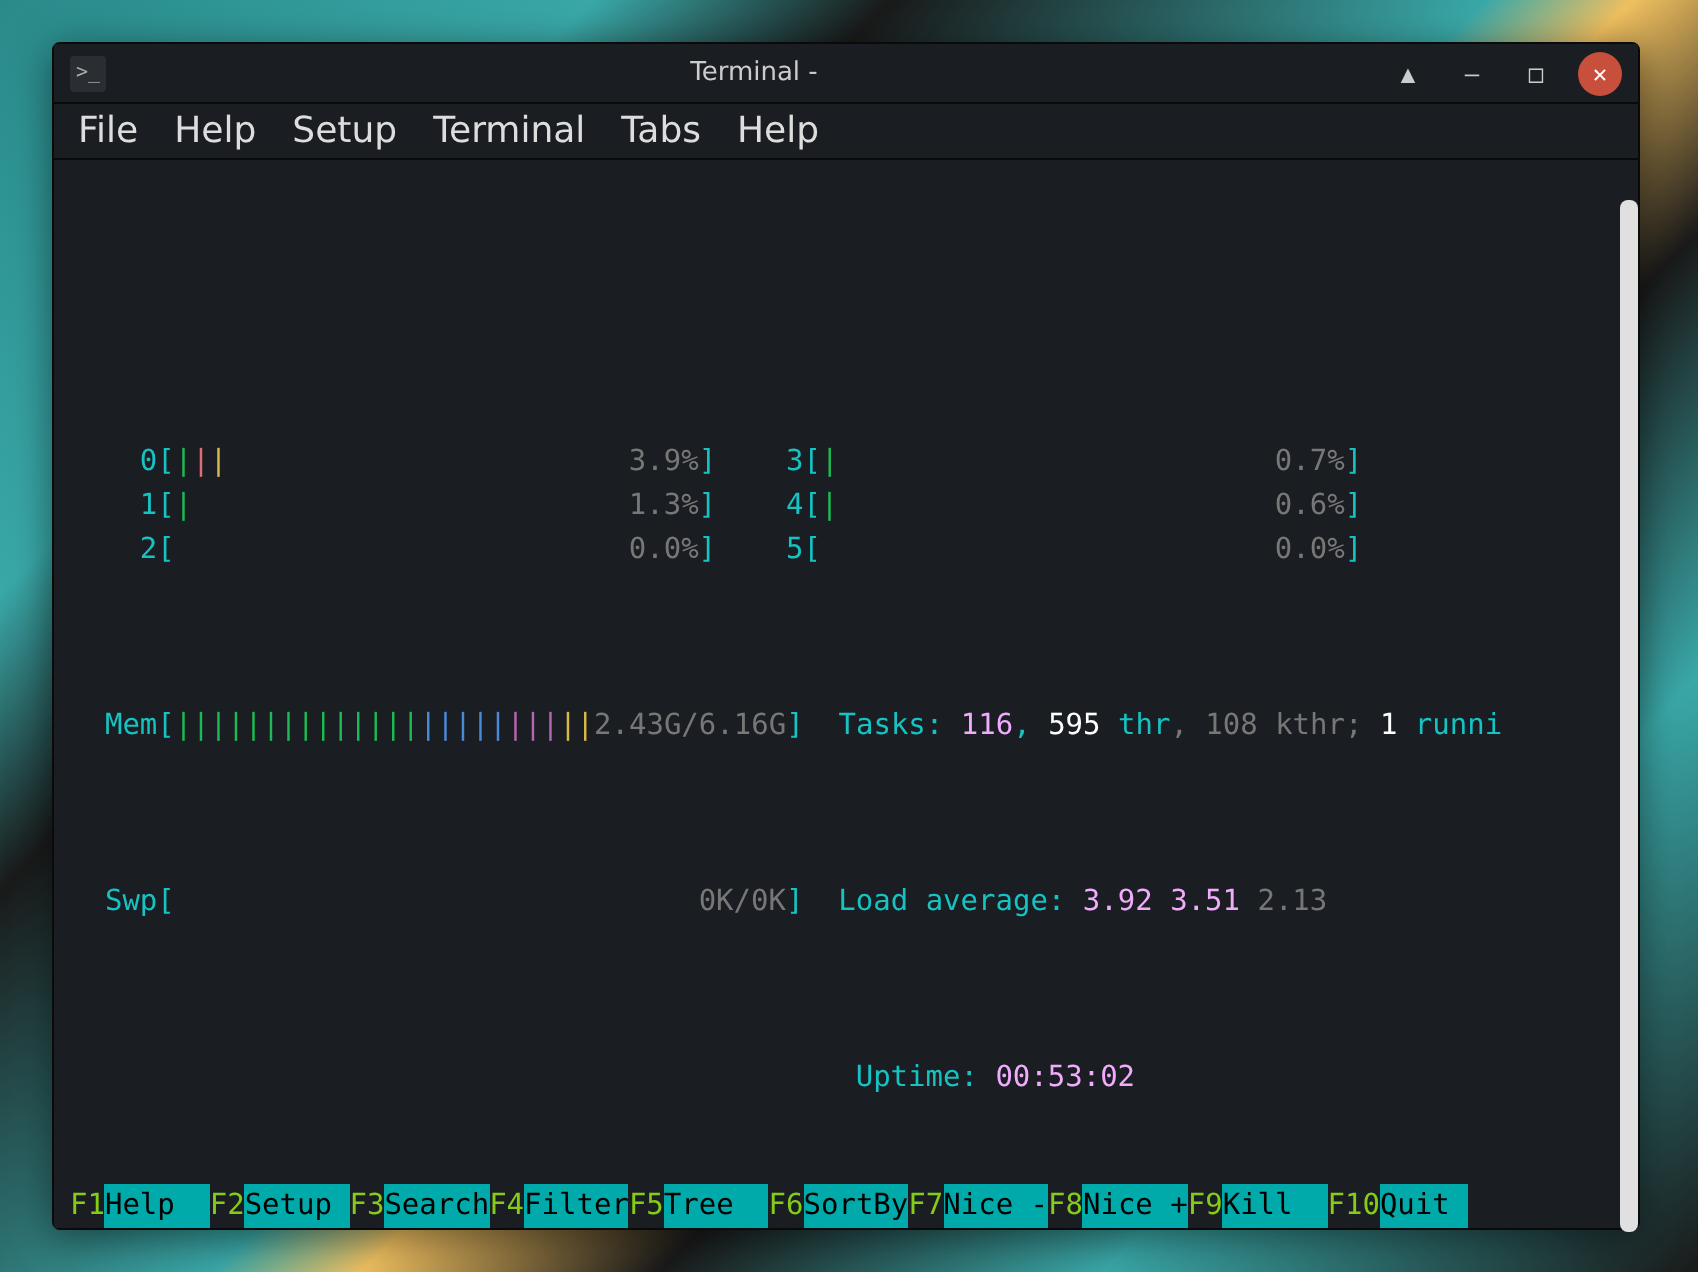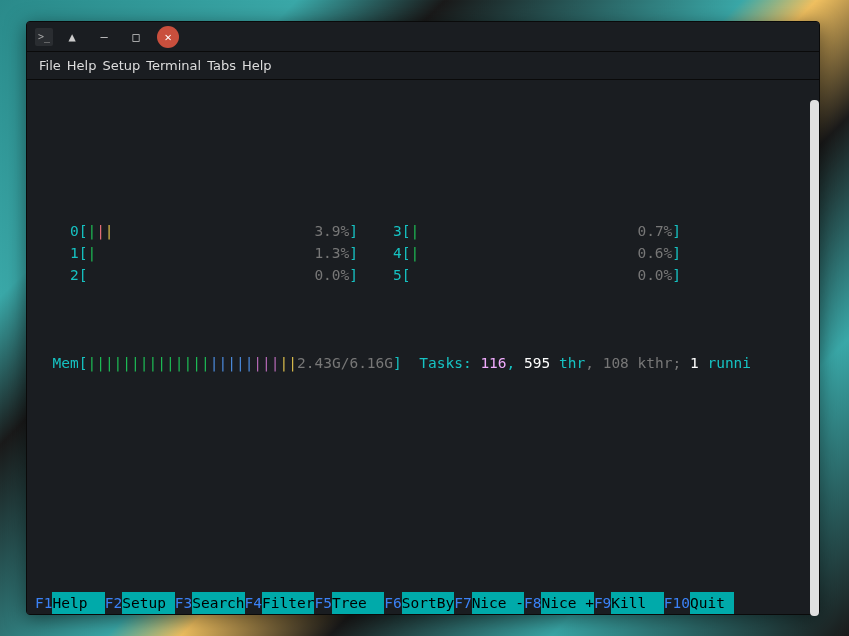--- a/index.html
+++ b/index.html
@@ -43,22 +43,22 @@
   .titlebar-buttons { display: flex; gap: 10px; align-items: center; }
   .titlebar-btn {
     width: 22px; height: 22px; border-radius: 11px;
     display: flex; align-items: center; justify-content: center;
     font-size: 12px; color: #ccc; cursor: pointer;
   }
   .titlebar-btn.close { background: #c94f3d; color: #fff; }
   .menubar {
     height: 28px;
     display: flex; align-items: center;
-    gap: 6px; padding: 0 12px;
-    color: #ddd; font-size: 13px;
+    gap: 18px; padding: 0 12px;
+    color: #ddd; font-size: 18px;
     font-family: "DejaVu Sans", sans-serif;
     border-bottom: 1px solid #0a0a0a;
   }
   .menu-item { cursor: pointer; }
   .term {
     flex: 1;
     background: #1a1d21;
     padding: 8px 8px 16px 8px;
     color: #ddd;
     line-height: 22px;
@@ -73,34 +73,35 @@
   .c-yellow { color: #d4b84a; }
   .c-red { color: #e06c75; }
   .c-blue { color: #4a88d8; }
   .c-gray { color: #777; }
   .c-white { color: #f0abfc; }
   .c-magenta { color: #b267b2; }
   .fkey-bar {
     position: absolute; bottom: 0; left: 8px; right: 8px;
     height: 22px; display: flex;
   }
-  .fkey-num { color: #3b82f6; }
+  .fkey-num { color: #84cc16; }
   .fkey-label { background: #00aaaa; color: #000; }
   .scrollbar {
     position: absolute; right: 0; top: 78px; width: 9px; height: 516px;
     background: #e0e0e0; border-radius: 4px;
   }
 </style>
 </head>
 <body>
 
 <div class="window">
 
   <div class="titlebar">
     <div class="titlebar-icon">&gt;_</div>
+    <div class="titlebar-title">Terminal -</div>
     <div class="titlebar-buttons">
       <div class="titlebar-btn">▲</div>
       <div class="titlebar-btn">—</div>
       <div class="titlebar-btn">□</div>
       <div class="titlebar-btn close">✕</div>
     </div>
   </div>
 
   <div class="menubar">
     <span class="menu-item">File</span>
@@ -111,21 +112,23 @@
     <span class="menu-item">Help</span>
   </div>
 
   <div class="term">
     <div class="term-line"> </div>
 
     <div class="term-line">    <span class="c-cyan">0</span><span class="c-cyan">[</span><span class="c-green">|</span><span class="c-red">|</span><span class="c-yellow">|</span>                       <span class="c-gray">3.9%</span><span class="c-cyan">]</span>    <span class="c-cyan">3</span><span class="c-cyan">[</span><span class="c-green">|</span>                         <span class="c-gray">0.7%</span><span class="c-cyan">]</span></div><div class="term-line">    <span class="c-cyan">1</span><span class="c-cyan">[</span><span class="c-green">|</span>                         <span class="c-gray">1.3%</span><span class="c-cyan">]</span>    <span class="c-cyan">4</span><span class="c-cyan">[</span><span class="c-green">|</span>                         <span class="c-gray">0.6%</span><span class="c-cyan">]</span></div><div class="term-line">    <span class="c-cyan">2</span><span class="c-cyan">[</span>                          <span class="c-gray">0.0%</span><span class="c-cyan">]</span>    <span class="c-cyan">5</span><span class="c-cyan">[</span>                          <span class="c-gray">0.0%</span><span class="c-cyan">]</span></div>
 
     <div class="term-line"><span class="c-cyan">  <span>Mem</span></span><span class="c-cyan">[</span><span id="membar"><span class="c-green">|</span><span class="c-green">|</span><span class="c-green">|</span><span class="c-green">|</span><span class="c-green">|</span><span class="c-green">|</span><span class="c-green">|</span><span class="c-green">|</span><span class="c-green">|</span><span class="c-green">|</span><span class="c-green">|</span><span class="c-green">|</span><span class="c-green">|</span><span class="c-green">|</span><span class="c-blue">|</span><span class="c-blue">|</span><span class="c-blue">|</span><span class="c-blue">|</span><span class="c-blue">|</span><span class="c-magenta">|</span><span class="c-magenta">|</span><span class="c-magenta">|</span><span class="c-yellow">|</span><span class="c-yellow">|</span></span><span class="c-gray">2.43G/6.16G</span><span class="c-cyan">]</span>  <span class="c-cyan">Tasks:</span> <span class="c-white">116</span><span class="c-cyan">,</span> <span class="c-green-b">595</span><span class="c-cyan"> thr</span><span class="c-gray">, 108 kthr; </span><span class="c-green-b">1</span><span class="c-cyan"> runni</span></div>
 
+    <div class="term-line"><span class="c-cyan">  <span>Swp</span></span><span class="c-cyan">[</span><span id="swpspace">                              </span><span class="c-gray">0K/0K</span><span class="c-cyan">]</span>  <span class="c-cyan">Load average:</span> <span class="c-white">3.92</span> <span class="c-white">3.51</span> <span class="c-gray">2.13</span></div>
 
+    <div class="term-line"><span id="uptimespace">                                             </span><span class="c-cyan">Uptime:</span> <span class="c-white">00:53:02</span></div>
 
     
 
     
 
     
 
     
 
     <div class="fkey-bar" id="fkeys"><span class="fkey-num">F1</span><span class="fkey-label">Help  </span><span class="fkey-num">F2</span><span class="fkey-label">Setup </span><span class="fkey-num">F3</span><span class="fkey-label">Search</span><span class="fkey-num">F4</span><span class="fkey-label">Filter</span><span class="fkey-num">F5</span><span class="fkey-label">Tree  </span><span class="fkey-num">F6</span><span class="fkey-label">SortBy</span><span class="fkey-num">F7</span><span class="fkey-label">Nice -</span><span class="fkey-num">F8</span><span class="fkey-label">Nice +</span><span class="fkey-num">F9</span><span class="fkey-label">Kill  </span><span class="fkey-num">F10</span><span class="fkey-label">Quit </span></div>

